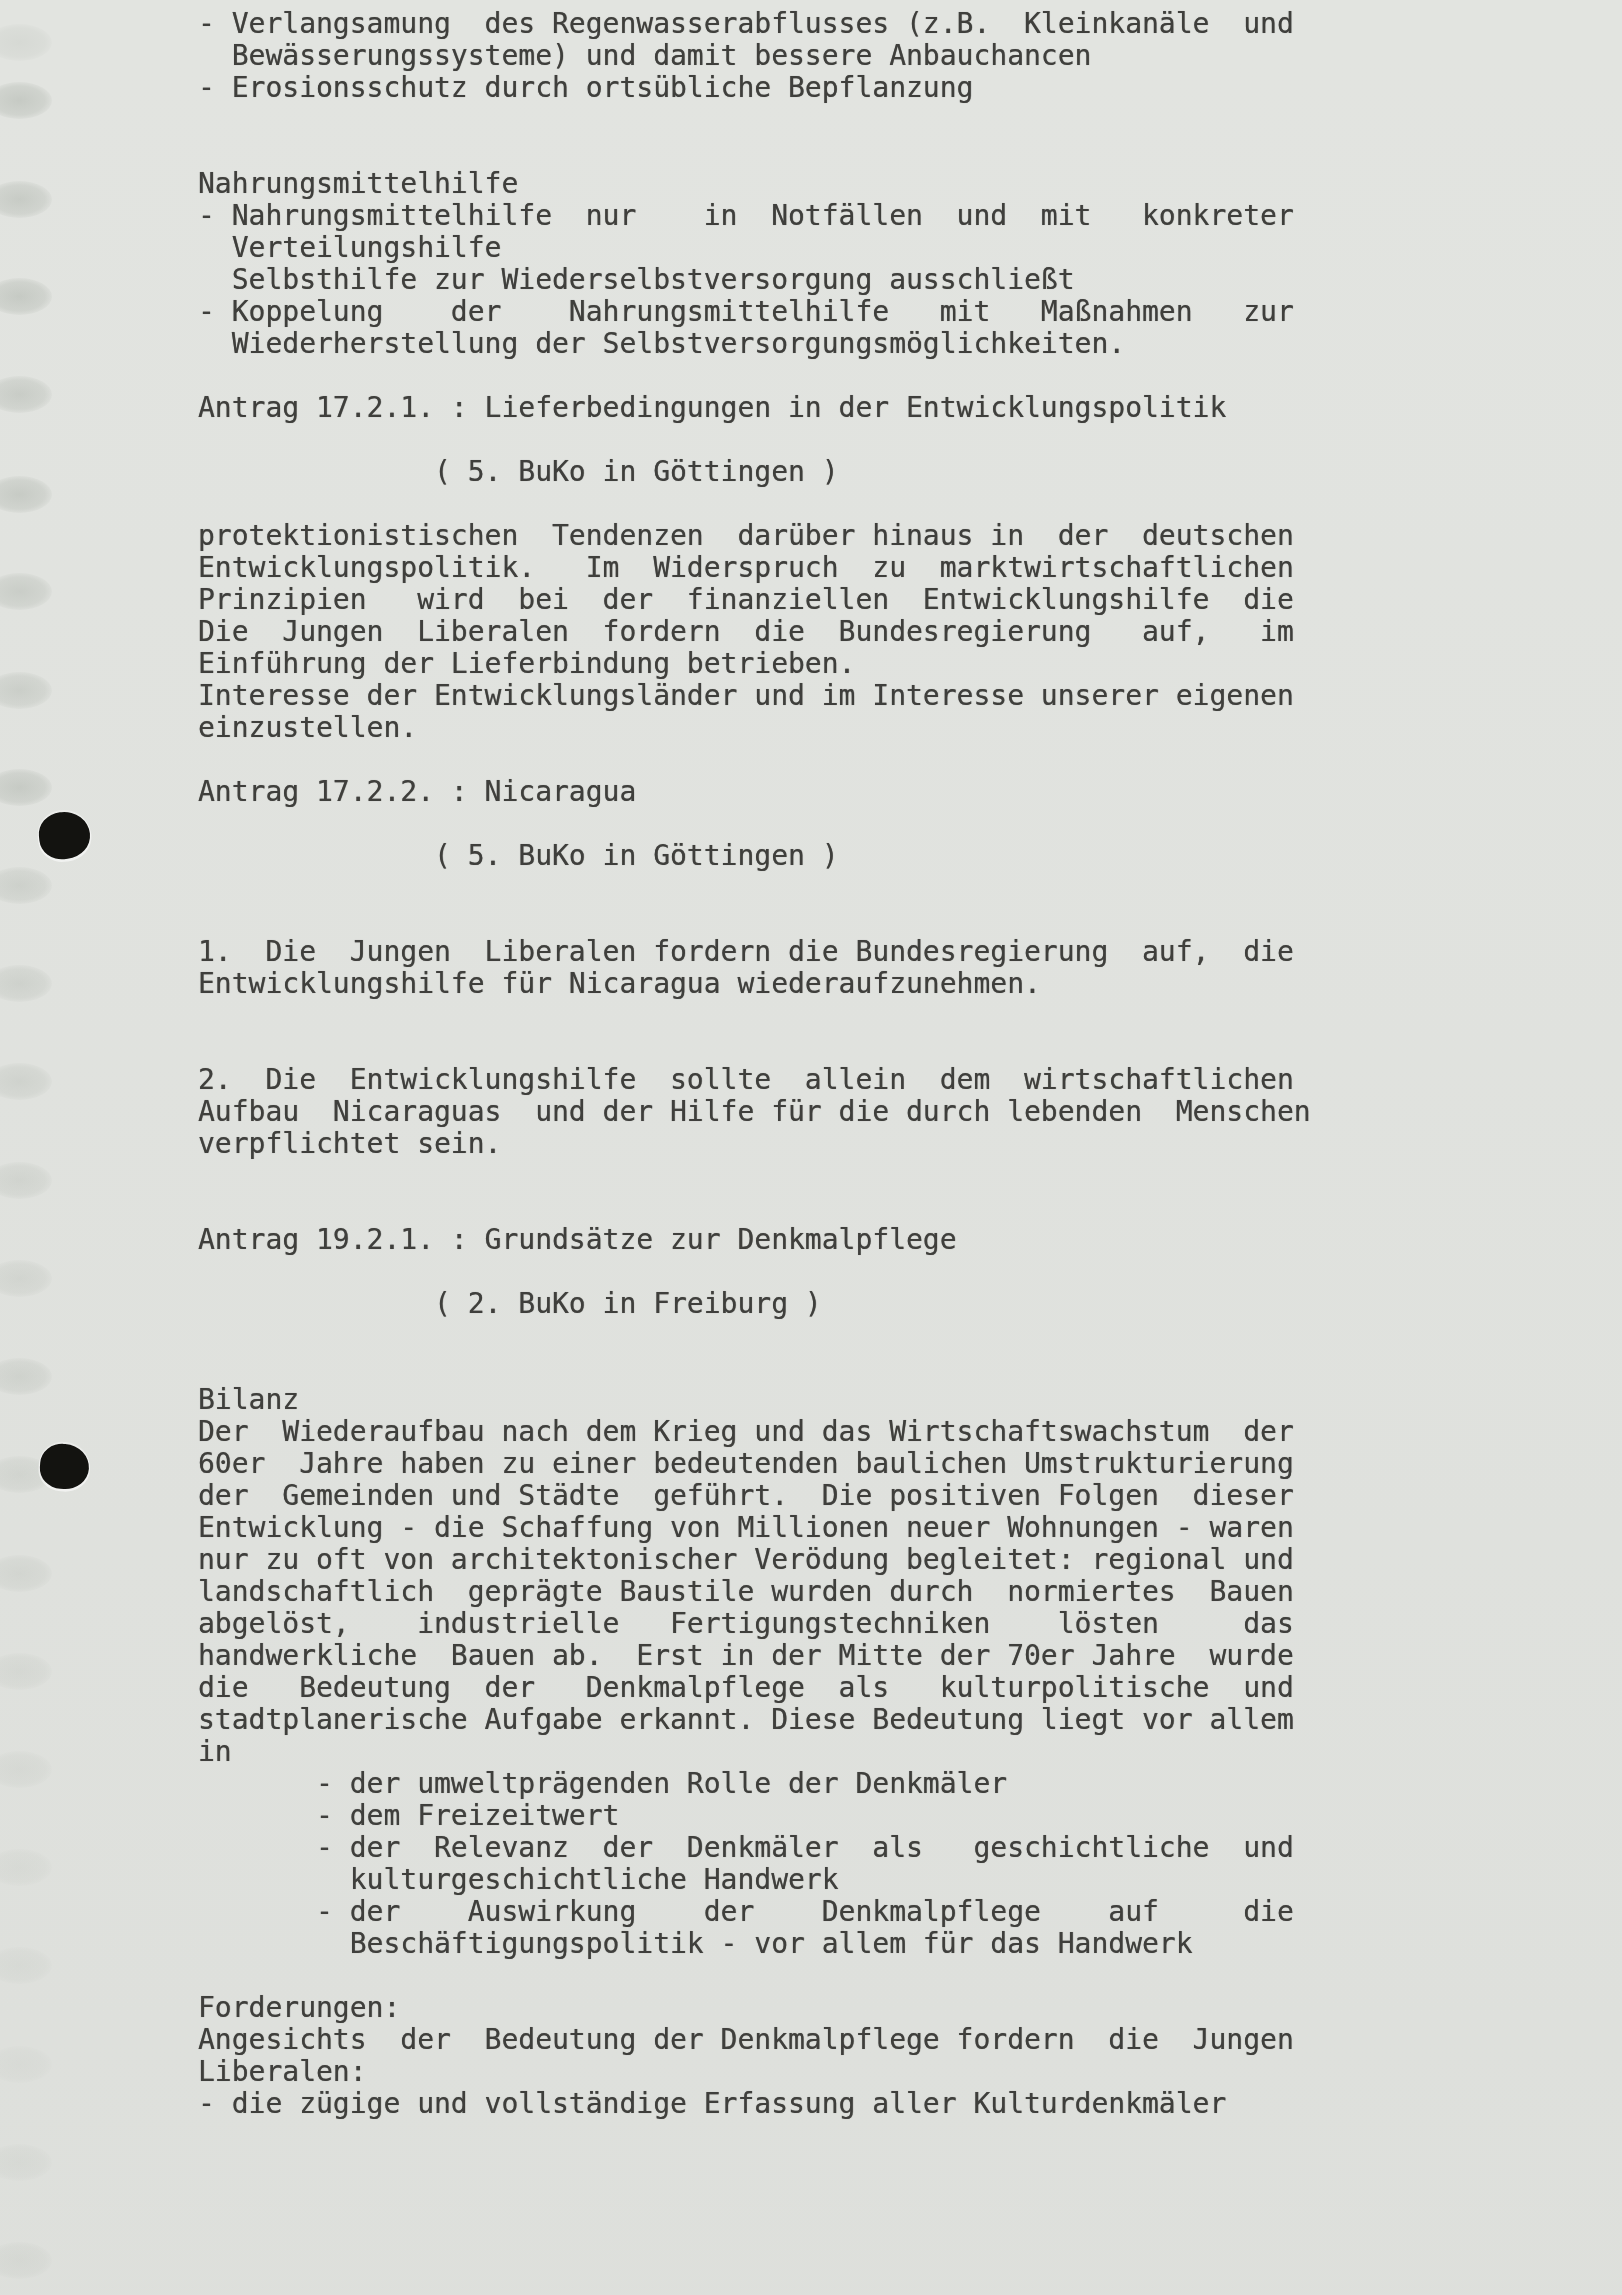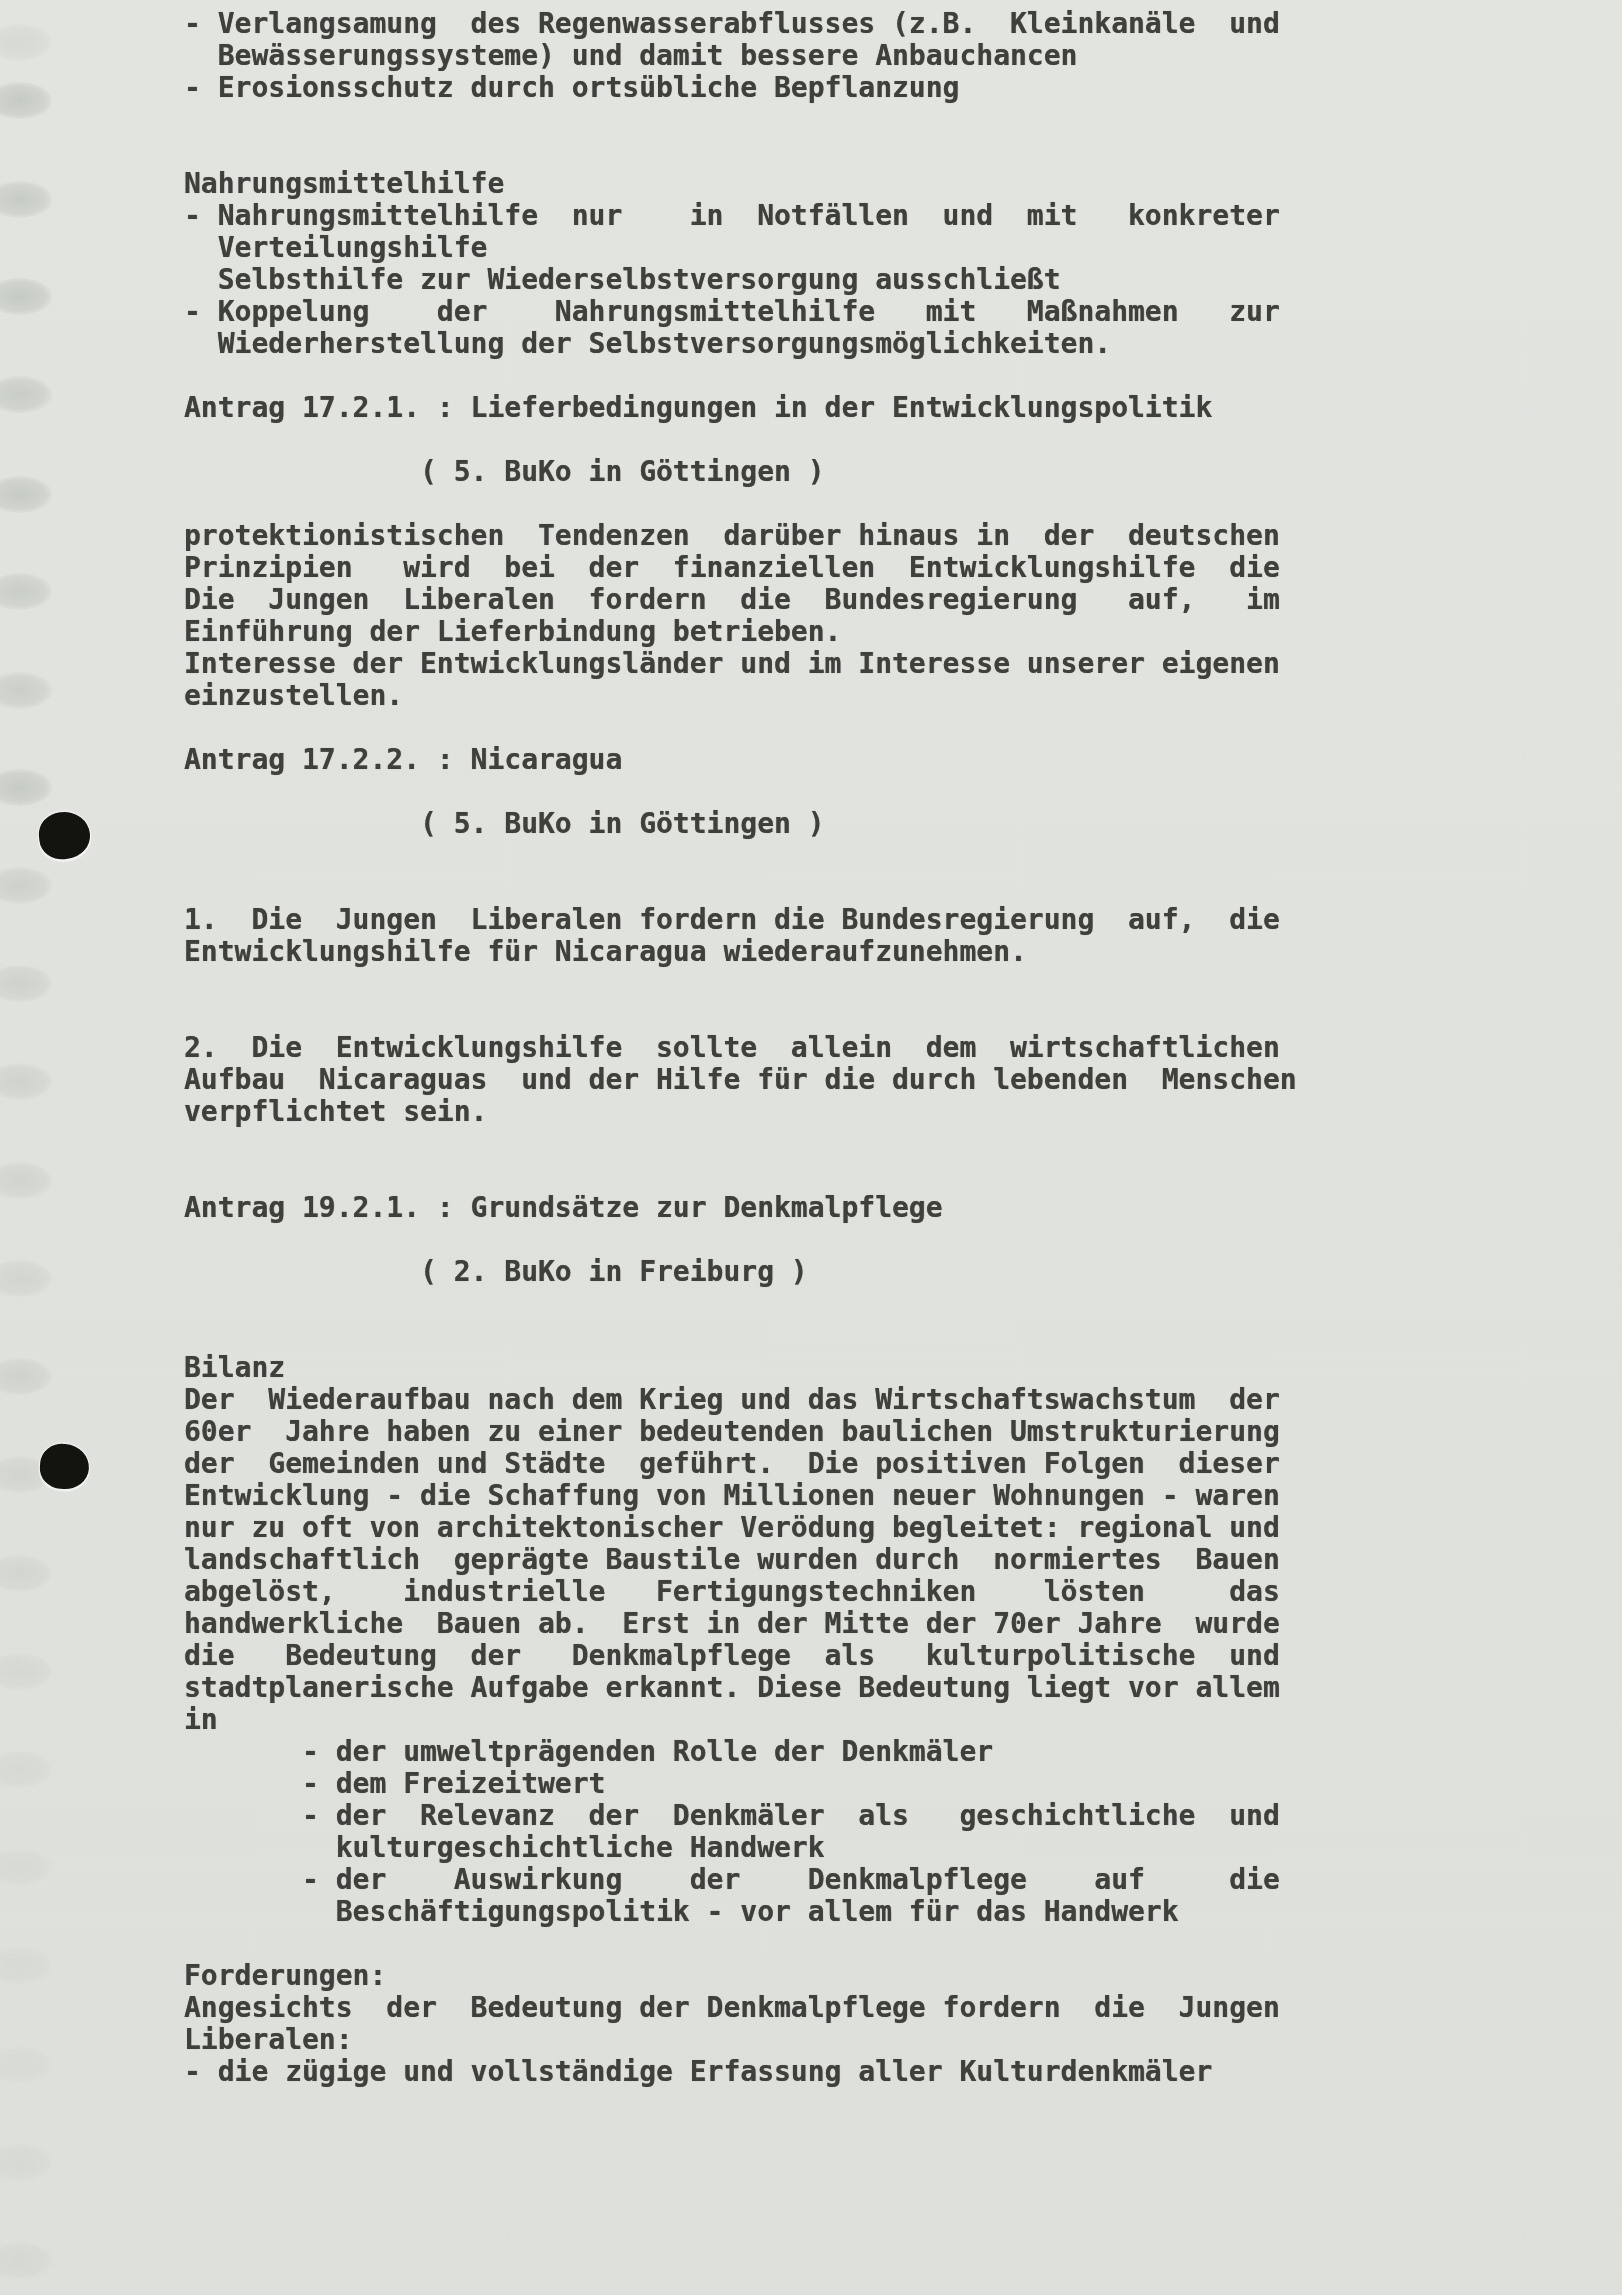--- a/index.html
+++ b/index.html
@@ -17,24 +17,23 @@
   #page {
     position: absolute;
     inset: 0;
     background:
       linear-gradient(180deg, rgba(255,255,255,0.04) 0%, rgba(0,0,0,0.015) 100%),
       var(--paper, #e1e3df);
   }
   
   #text-block {
     position: absolute;
-    left: 184px;
+    left: 198px;
     top: 8px;
     width: 1121px;
-    font-weight: bold;
   }
   .tline {
     white-space: pre;
     height: 32px;
     line-height: 32px;
     font-size: 28px;
     letter-spacing: 0;
     color: var(--ink, #3f3f3c);
     text-shadow: 0 0 0.7px rgba(62,62,58,0.55), 0.4px 0.4px 0.3px rgba(62,62,58,0.25);
   }
@@ -101,20 +100,21 @@
       <div class="tline">  Verteilungshilfe</div>
       <div class="tline">  Selbsthilfe zur Wiederselbstversorgung ausschließt</div>
       <div class="tline">- Koppelung    der    Nahrungsmittelhilfe   mit   Maßnahmen   zur</div>
       <div class="tline">  Wiederherstellung der Selbstversorgungsmöglichkeiten.</div>
       <div class="tline">&nbsp;</div>
       <div class="tline">Antrag 17.2.1. : Lieferbedingungen in der Entwicklungspolitik</div>
       <div class="tline">&nbsp;</div>
       <div class="tline">              ( 5. BuKo in Göttingen )</div>
       <div class="tline">&nbsp;</div>
       <div class="tline">protektionistischen  Tendenzen  darüber hinaus in  der  deutschen</div>
+      <div class="tline">Entwicklungspolitik.   Im  Widerspruch  zu  marktwirtschaftlichen</div>
       <div class="tline">Prinzipien   wird  bei  der  finanziellen  Entwicklungshilfe  die</div>
       <div class="tline">Die  Jungen  Liberalen  fordern  die  Bundesregierung   auf,   im</div>
       <div class="tline">Einführung der Lieferbindung betrieben.</div>
       <div class="tline">Interesse der Entwicklungsländer und im Interesse unserer eigenen</div>
       <div class="tline">einzustellen.</div>
       <div class="tline">&nbsp;</div>
       <div class="tline">Antrag 17.2.2. : Nicaragua</div>
       <div class="tline">&nbsp;</div>
       <div class="tline">              ( 5. BuKo in Göttingen )</div>
       <div class="tline">&nbsp;</div>

